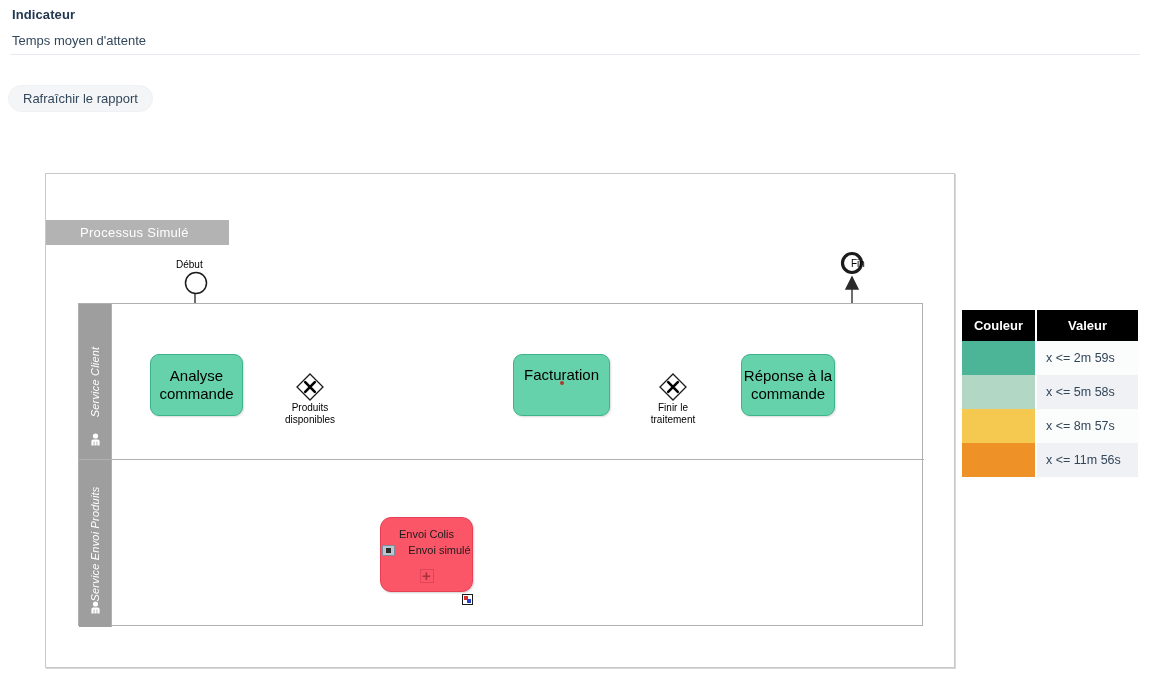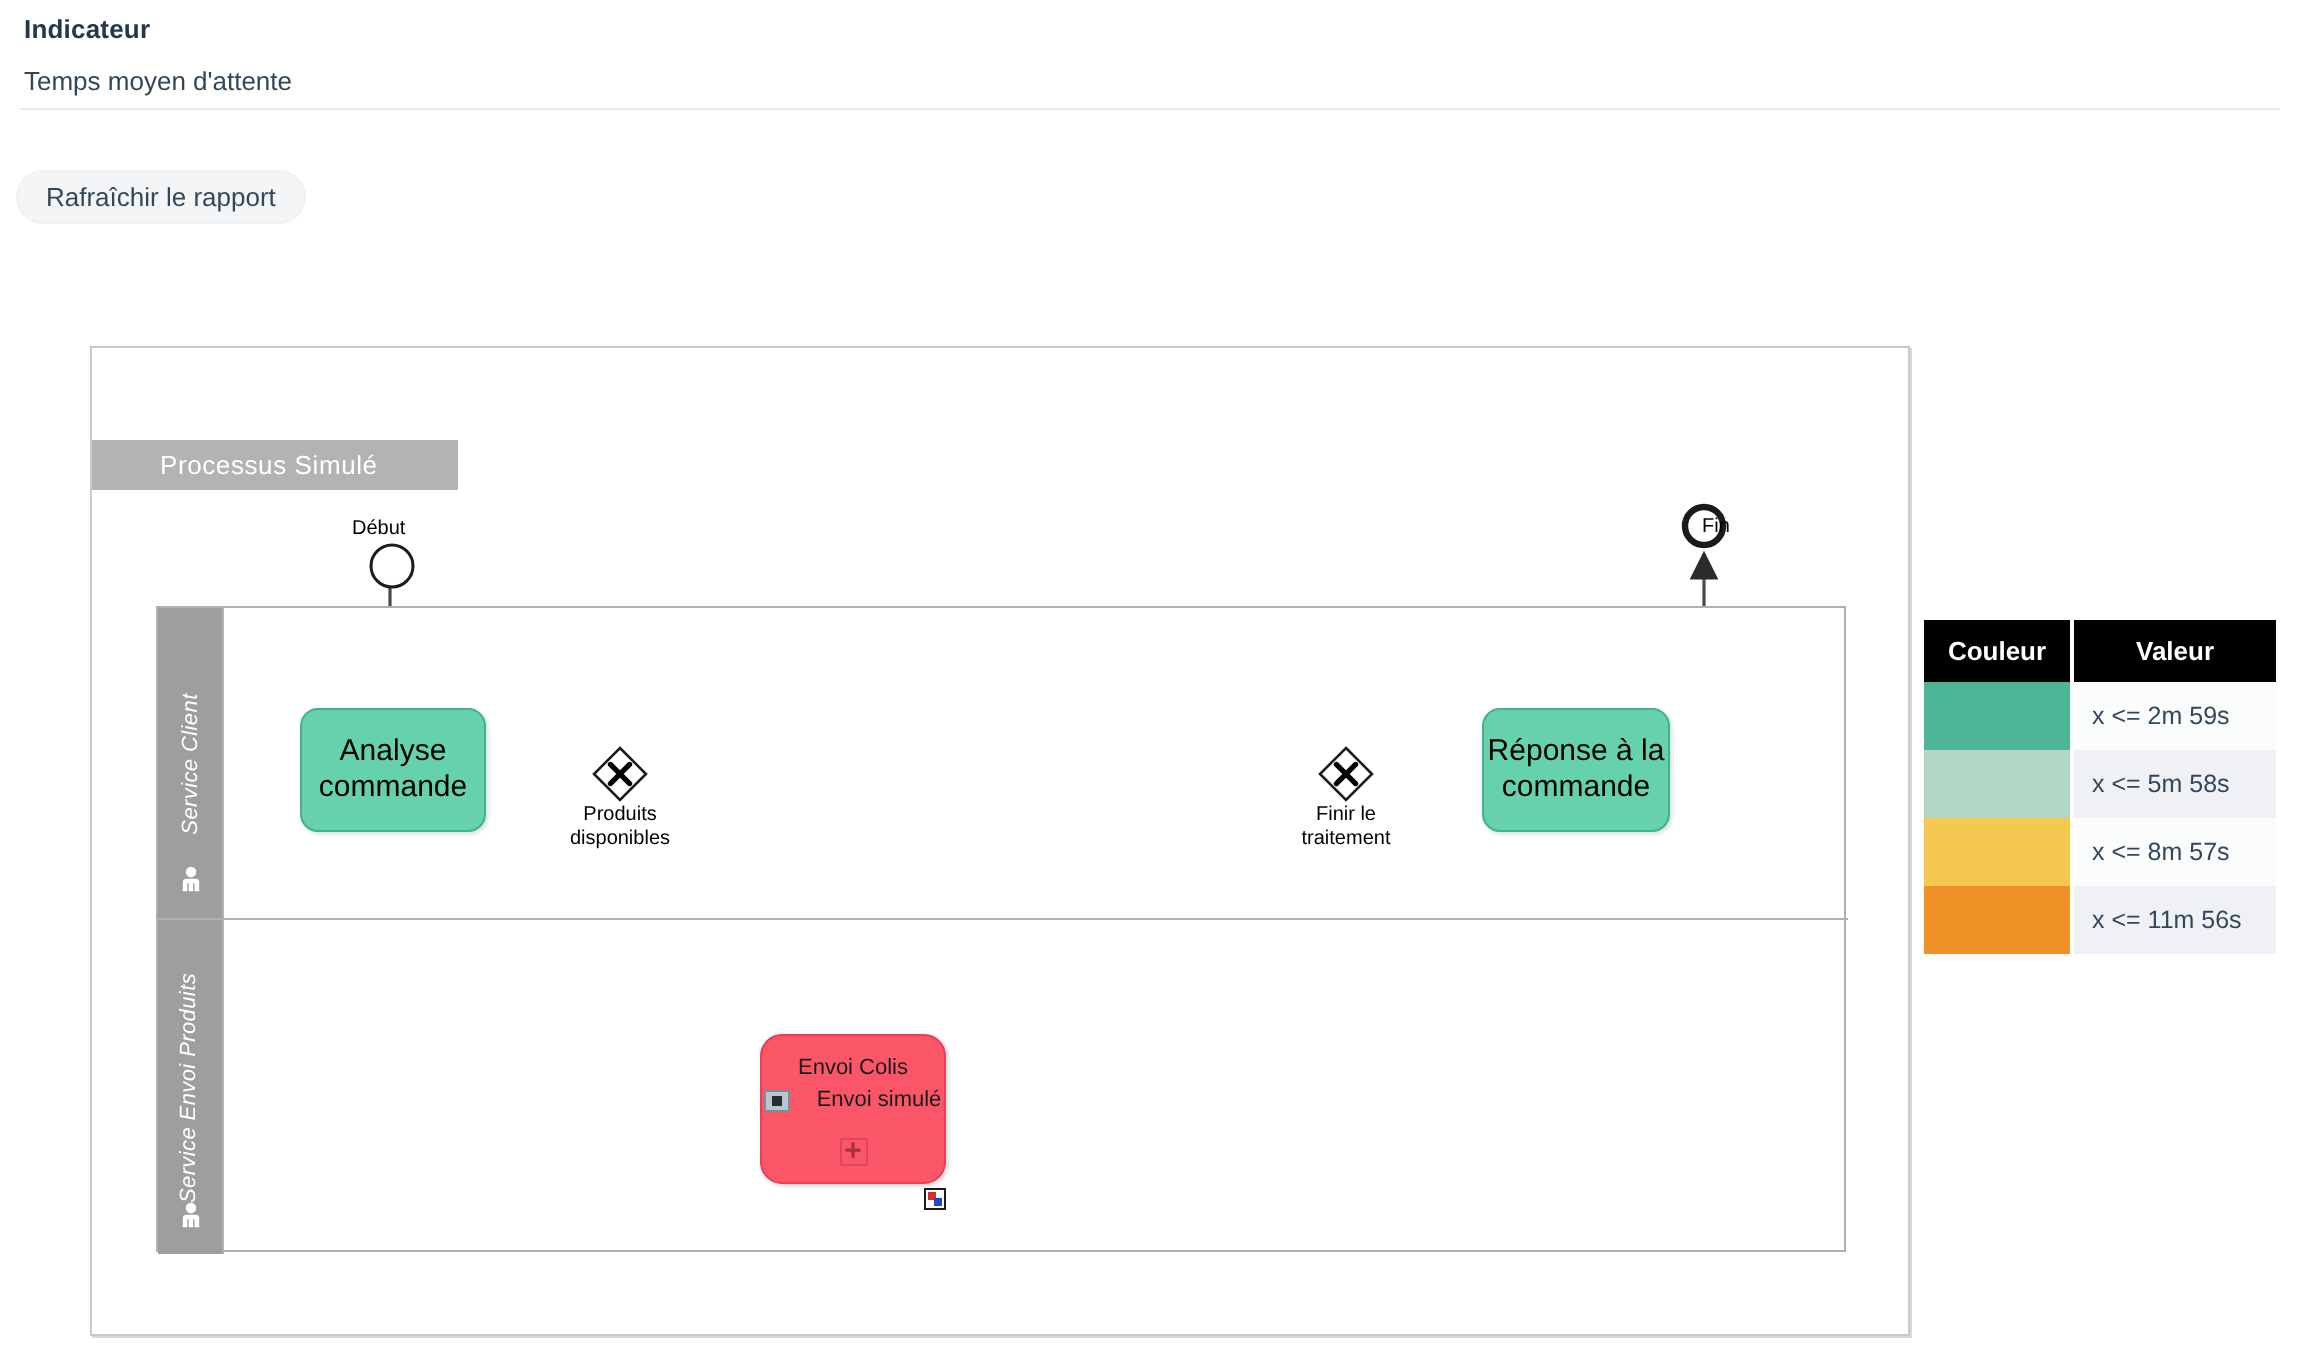--- a/index.html
+++ b/index.html
@@ -261,20 +261,26 @@
     <div class="gateway" style="left:250px; top:199px;">
       <svg width="28" height="28" viewBox="0 0 28 28">
         <polygon points="14,1 27,14 14,27 1,14" fill="#ffffff" stroke="#1b1b1b" stroke-width="1.3"></polygon>
         <path d="M9.2,9.2 L18.8,18.8 M18.8,9.2 L9.2,18.8" stroke="#000000" stroke-width="2.6" stroke-linecap="round"></path>
       </svg>
     </div>
     <div class="gw-label" style="left:214px; top:228px; width:100px;">
       <span>Produits</span><br><span>disponibles</span>
     </div>
 
+    <div class="task green" style="left:467px; top:180px; width:97px; height:62px;">
+      <div style="position:relative; top:-10px;">
+        <span>Facturation</span>
+      </div>
+      <span style="position:absolute; left:50%; top:26px; transform:translateX(-50%); width:4px; height:4px; background:#b03a2e; border-radius:50%;"></span>
+    </div>
 
     <div class="gateway" style="left:613px; top:199px;">
       <svg width="28" height="28" viewBox="0 0 28 28">
         <polygon points="14,1 27,14 14,27 1,14" fill="#ffffff" stroke="#1b1b1b" stroke-width="1.3"></polygon>
         <path d="M9.2,9.2 L18.8,18.8 M18.8,9.2 L9.2,18.8" stroke="#000000" stroke-width="2.6" stroke-linecap="round"></path>
       </svg>
     </div>
     <div class="gw-label" style="left:577px; top:228px; width:100px;">
       <span>Finir le</span><br><span>traitement</span>
     </div>

